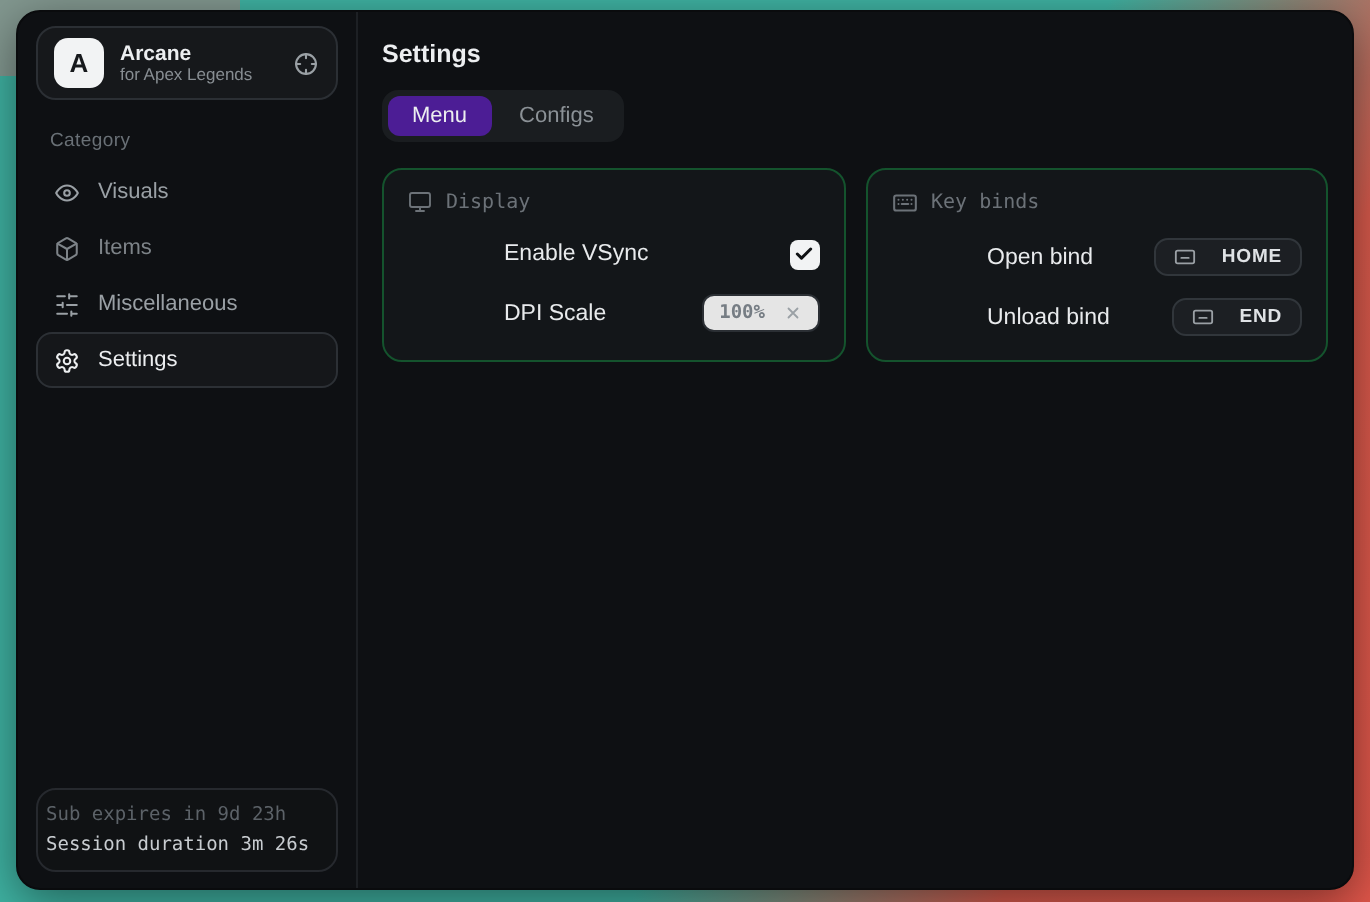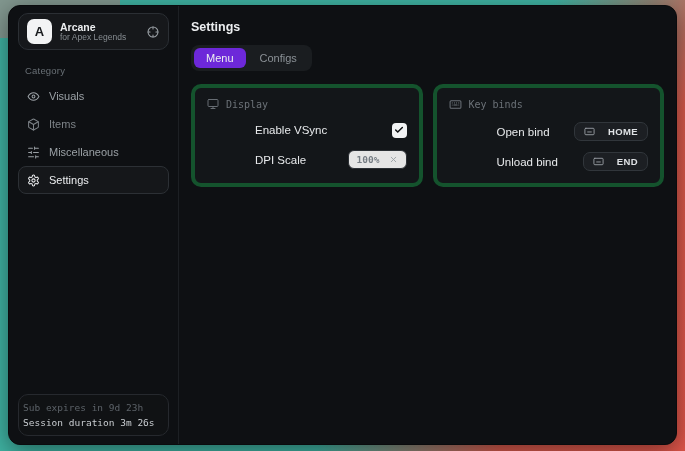--- a/index.html
+++ b/index.html
@@ -58,24 +58,24 @@
   
   .main{ flex:1; padding:14px 12px 0 12px; }
   .page-title{ font-size:12.5px; font-weight:700; color:#eceef0; }
   .tabs{
     display:inline-flex; margin-top:11px; background:#1a1d20;
     border-radius:8px; padding:3px; gap:2px;
   }
   .tab{
     font-size:11px; padding:4px 12px; border-radius:6px; color:#8b9196; cursor:default;
   }
-  .tab.active{ background:#6d28d9; color:#eceef0; }
+  .tab.active{ background:#4c1d95; color:#eceef0; }
   .cards{ display:flex; gap:10px; margin-top:13px; align-items:stretch; }
   .card{
-    flex:1; background:#131619; border:4px solid #14532d; border-radius:10px;
+    flex:1; background:#131619; border:1px solid #14532d; border-radius:10px;
     padding:10px 12px 12px 12px;
   }
   .card-head{
     display:flex; align-items:center; gap:7px; color:#6c7278;
     font-family:"DejaVu Sans Mono", monospace; font-size:10px;
   }
   .row{
     display:flex; align-items:center; justify-content:space-between;
     margin-top:11px; min-height:18px;
   }

